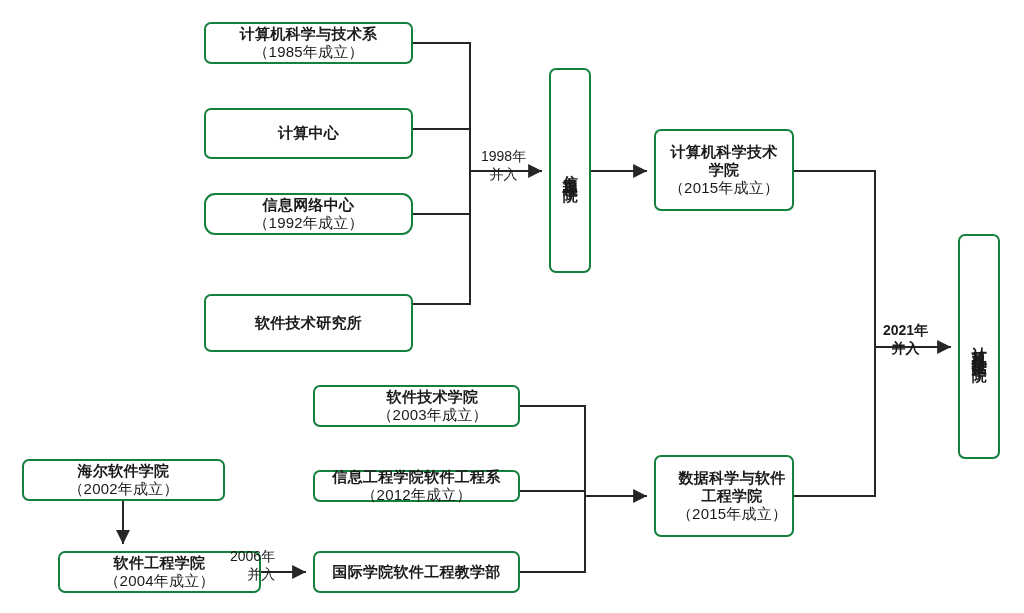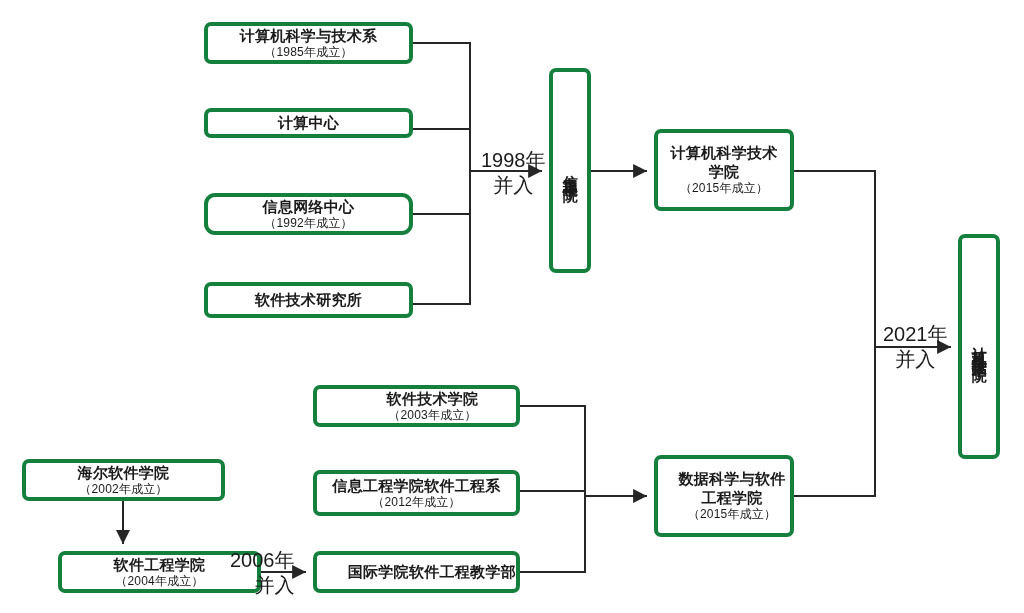--- a/index.html
+++ b/index.html
@@ -19,60 +19,60 @@
     position: absolute;
     left: 0;
     top: 0;
     width: 1024px;
     height: 613px;
     pointer-events: none;
   }
   .node {
     position: absolute;
     box-sizing: border-box;
-    border: 4px solid #15803d;
+    border: 2px solid #15803d;
     border-radius: 7px;
     background: #ffffff;
     display: flex;
     flex-direction: column;
     align-items: center;
     justify-content: center;
     text-align: center;
     color: #1a1a1a;
     line-height: 1.22;
   }
   .node .t1 {
     font-weight: bold;
     font-size: 15px;
     letter-spacing: 0.3px;
     white-space: nowrap;
   }
   .node .t2 {
     font-weight: normal;
-    font-size: 12px;
+    font-size: 15px;
     letter-spacing: 0.2px;
     white-space: nowrap;
   }
   .node.vert {
     writing-mode: vertical-rl;
     text-orientation: upright;
   }
   .node.vert .t1 {
     font-weight: bold;
     font-size: 15px;
     letter-spacing: 2.5px;
     white-space: nowrap;
   }
   .node.two-line .t1 {
     font-weight: bold;
     font-size: 15px;
   }
   .edge-label {
     position: absolute;
-    font-size: 20px;
+    font-size: 14px;
     color: #1a1a1a;
     text-align: center;
     line-height: 1.25;
     white-space: nowrap;
   }
   .edge-label .ln {
     display: block;
   }
 </style>
 </head>
@@ -112,30 +112,30 @@
       <path d="M 875 171 L 875 496"></path>
       <path d="M 875 347 L 950 347" marker-end="url(#arrow)"></path>
     </g>
   </svg>
 
   <div class="node" style="left:204px; top:22px; width:209px; height:42px;">
     <span class="t1">计算机科学与技术系</span>
     <span class="t2">（1985年成立）</span>
   </div>
 
-  <div class="node" style="left:204px; top:108px; width:209px; height:30px;">
+  <div class="node" style="left:204px; top:108px; width:209px; height:51px;">
     <span class="t1">计算中心</span>
   </div>
 
   <div class="node" style="left:204px; top:193px; width:209px; height:42px;border-radius:11px;">
     <span class="t1">信息网络中心</span>
     <span class="t2">（1992年成立）</span>
   </div>
 
-  <div class="node" style="left:204px; top:282px; width:209px; height:36px;justify-content:center;">
+  <div class="node" style="left:204px; top:294px; width:209px; height:58px;justify-content:center;">
     <span class="t1">软件技术研究所</span>
   </div>
 
   <div class="node vert" style="left:549px; top:68px; width:42px; height:205px;">
     <span class="t1">信息工程学院</span>
   </div>
 
   <div class="node two-line" style="left:654px; top:129px; width:140px; height:82px;">
     <span class="t1" style="white-space:normal; width:112px;">计算机科学技术学院</span>
     <span class="t2">（2015年成立）</span>
@@ -144,49 +144,49 @@
   <div class="node" style="left:313px; top:385px; width:207px; height:42px;padding-left:32px;">
     <span class="t1">软件技术学院</span>
     <span class="t2">（2003年成立）</span>
   </div>
 
   <div class="node" style="left:22px; top:459px; width:203px; height:42px;text-align:center;">
     <span class="t1">海尔软件学院</span>
     <span class="t2">（2002年成立）</span>
   </div>
 
-  <div class="node" style="left:313px; top:470px; width:207px; height:46px;">
+  <div class="node" style="left:313px; top:470px; width:207px; height:32px;">
     <span class="t1">信息工程学院软件工程系</span>
     <span class="t2">（2012年成立）</span>
   </div>
 
   <div class="node two-line" style="left:654px; top:455px; width:140px; height:82px;padding-left:16px;">
     <span class="t1" style="white-space:normal; width:112px;">数据科学与软件工程学院</span>
     <span class="t2">（2015年成立）</span>
   </div>
 
   <div class="node" style="left:22px; top:551px; width:203px; height:42px;margin-left:36px;">
     <span class="t1">软件工程学院</span>
     <span class="t2">（2004年成立）</span>
   </div>
 
-  <div class="node" style="left:313px; top:551px; width:207px; height:42px;align-items:flex-end;">
+  <div class="node" style="left:313px; top:551px; width:207px; height:42px;">
     <span class="t1">国际学院软件工程教学部</span>
   </div>
 
   <div class="node vert" style="left:958px; top:234px; width:42px; height:225px;">
     <span class="t1">计算机科学技术学院</span>
   </div>
 
   <div class="edge-label" style="left:481px; top:148px;">
     <span class="ln">1998年</span>
     <span class="ln">并入</span>
   </div>
 
-  <div class="edge-label" style="left:883px; top:322px;">
+  <div class="edge-label" style="left:883px; top:322px;font-weight:bold;">
     <span class="ln">2021年</span>
     <span class="ln">并入</span>
   </div>
 
   <div class="edge-label" style="left:230px; top:548px;text-align:right;">
     <span class="ln">2006年</span>
     <span class="ln">并入</span>
   </div>
 
 </div>

